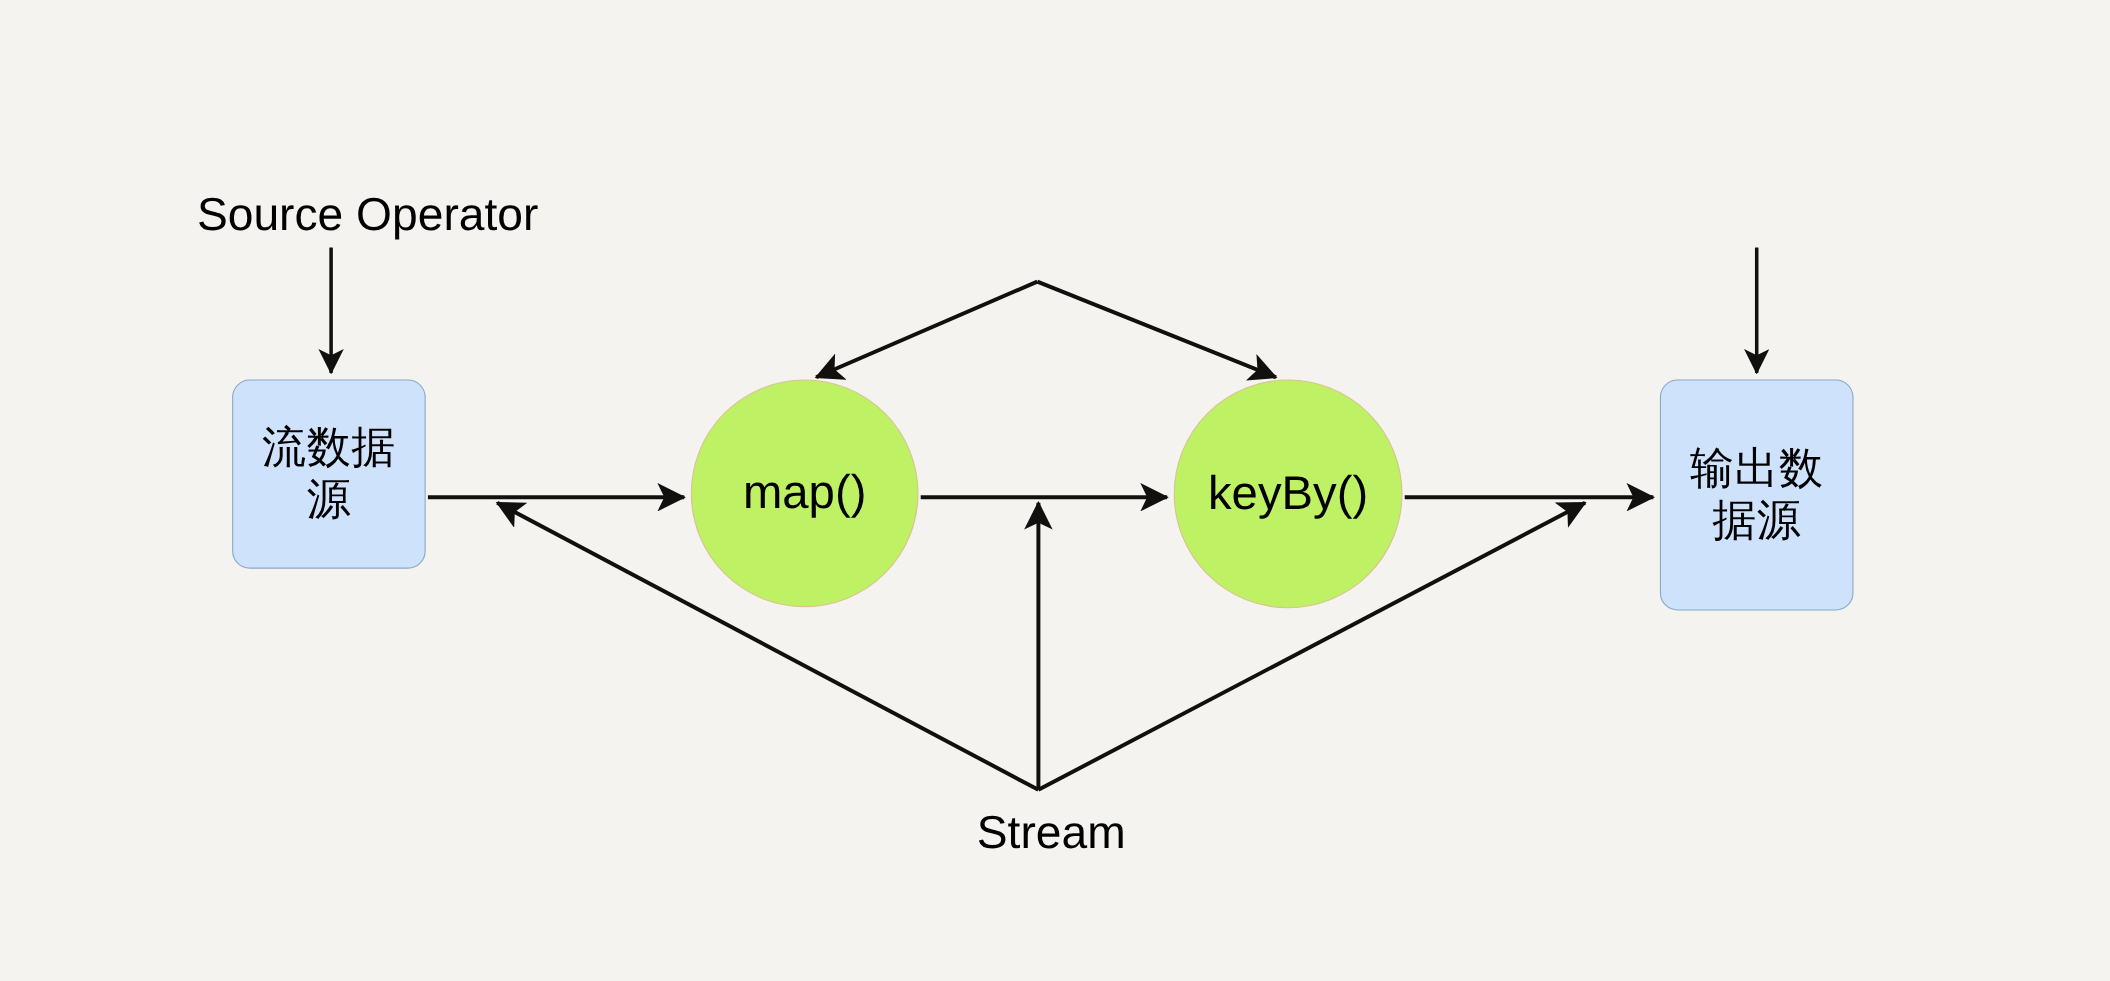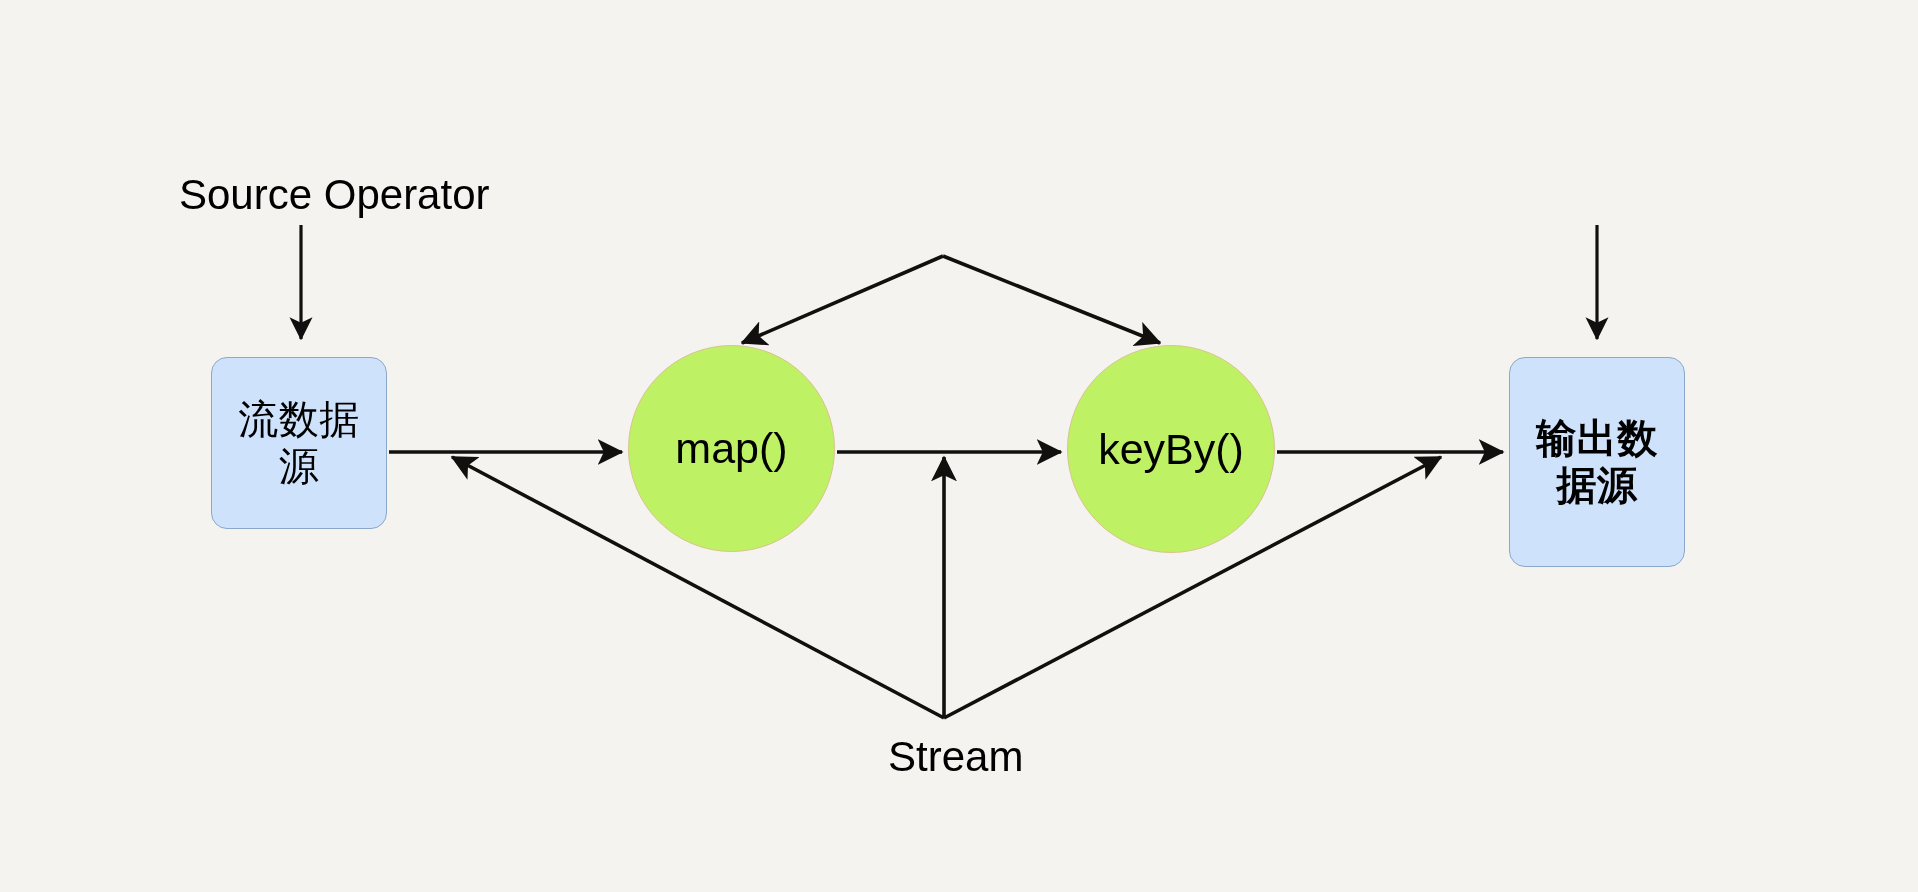--- a/index.html
+++ b/index.html
@@ -38,21 +38,20 @@
   }
 
   .rect-node {
     background: #cfe2fb;
     border: 1.6px solid #8aa8c8;
     border-radius: 16px;
     color: #000;
     font-size: 40px;
     line-height: 1.18;
     letter-spacing: 0.5px;
-    margin-top: 12px;
   }
   .rect-node .node-text {
     display: block;
     width: 3.1em;
     word-break: break-all;
     white-space: normal;
   }
 
   .circle-node {
     background: #bef264;
@@ -69,21 +68,21 @@
     color: #000;
     font-size: 42px;
     white-space: nowrap;
     line-height: 1;
   }
 
   
   #node-source     { left: 211px;  top: 345px; width: 176px; height: 172px; }
   #node-map        { left: 628px;  top: 345px; width: 207px; height: 207px; }
   #node-keyby      { left: 1067px; top: 345px; width: 208px; height: 208px; }
-  #node-sink       { left: 1509px; top: 345px; width: 176px; height: 210px; font-weight: bold; }
+  #node-sink       { left: 1509px; top: 345px; width: 176px; height: 210px; }
 
   
   #cap-source      { left: 147px;  top: 174px; margin-left: 32px; }
   #cap-transform   { left: 688px;  top: 174px; }
   #cap-sink        { left: 1458px; top: 174px; }
   #cap-stream      { left: 888px;  top: 736px; }
 </style>
 </head>
 <body>
 

